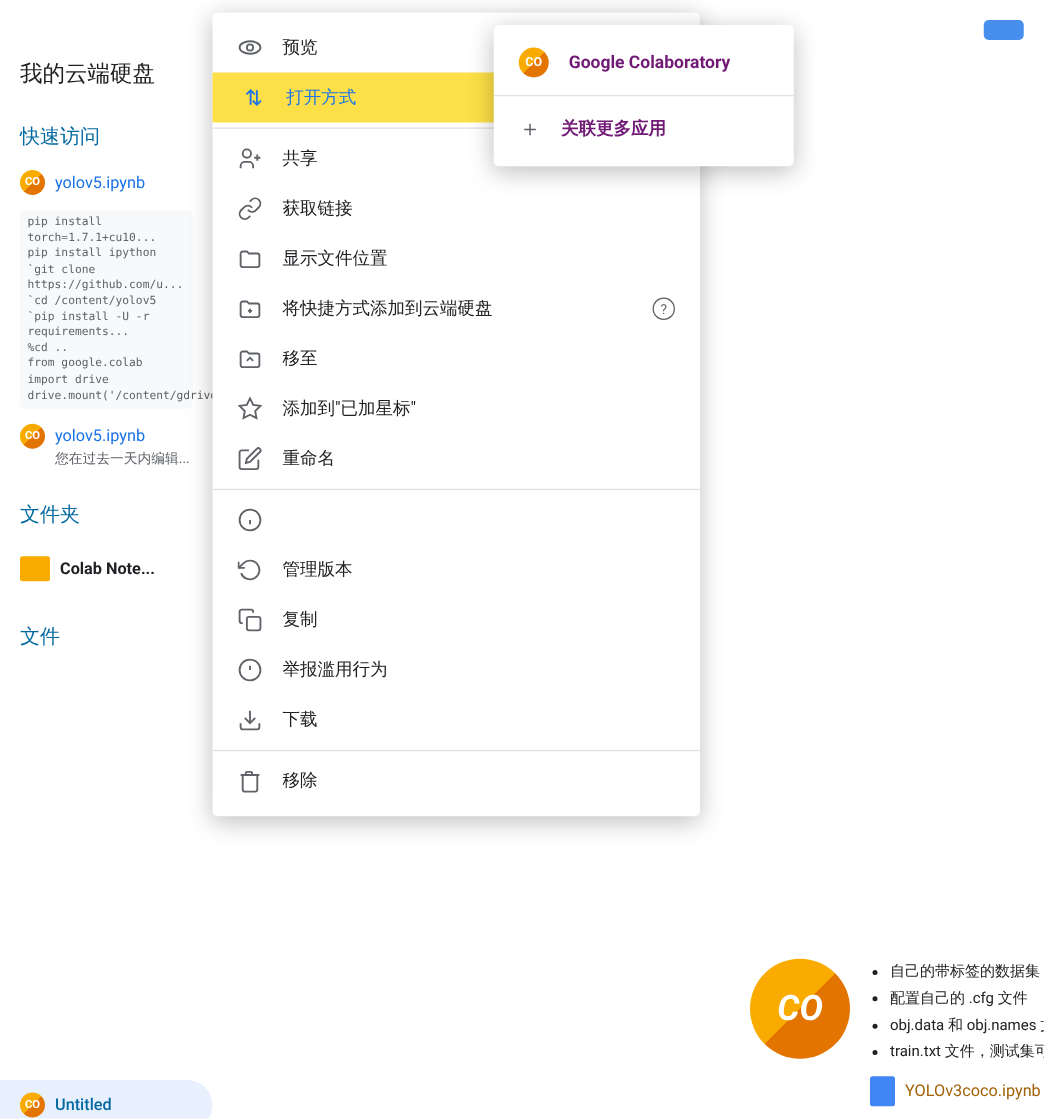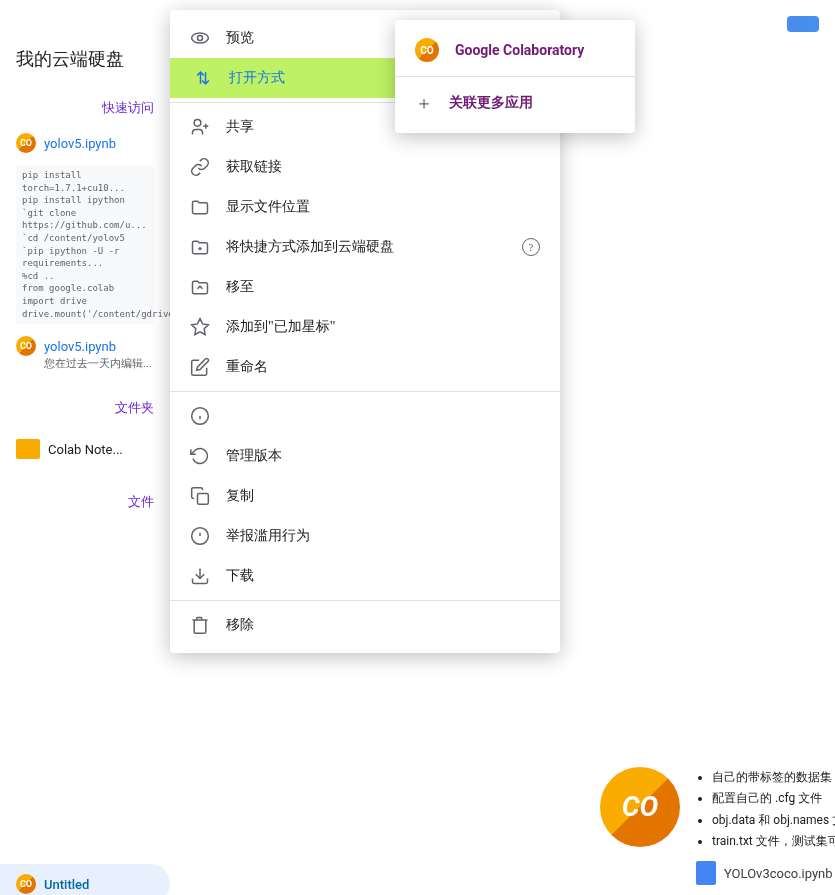--- a/index.html
+++ b/index.html
@@ -33,25 +33,24 @@
     }
 
     .drive-title {
       font-size: 18px;
       font-weight: 500;
       color: #202124;
       padding: 12px 16px 8px;
     }
 
     .section-label {
-      font-size: 13px;
-      color: #6d28d9;
+      font-size: 16px;
+      color: #0369a1;
       padding: 20px 16px 8px;
       font-weight: 500;
-      text-align: right;
     }
 
     .file-item-small {
       padding: 8px 16px;
       display: flex;
       align-items: center;
       gap: 8px;
     }
 
     .colab-icon {
@@ -87,20 +86,21 @@
       border-radius: 4px;
       padding: 4px 6px;
       font-size: 9px;
       color: #5f6368;
       font-family: monospace;
       line-height: 1.4;
     }
 
     .folder-section {
       padding: 8px 16px;
+      font-weight: bold;
     }
 
     .folder-item {
       display: flex;
       align-items: center;
       gap: 8px;
       padding: 6px 0;
     }
 
     .folder-icon {
@@ -214,35 +214,34 @@
 
     .ipynb-icon {
       width: 20px;
       height: 24px;
       background: #4285f4;
       border-radius: 2px;
     }
 
     .ipynb-name {
       font-size: 13px;
-      color: #404040;
+      color: #a16207;
     }
 
     
     .context-menu {
       position: absolute;
       top: 10px;
       left: 170px;
       width: 390px;
       background: #fff;
       border-radius: 4px;
       box-shadow: 0 4px 20px rgba(0,0,0,0.25);
       z-index: 100;
       padding: 8px 0;
-      font-family: Liberation Serif, serif;
     }
 
     .menu-item {
       display: flex;
       align-items: center;
       gap: 16px;
       padding: 10px 20px;
       cursor: pointer;
       position: relative;
     }
@@ -369,21 +368,21 @@
     <div class="file-item-small">
       <div class="colab-icon colab-icon-orange">CO</div>
       <span class="file-name-small">yolov5.ipynb</span>
     </div>
 
     <div class="code-preview">
       <div>pip install torch=1.7.1+cu10...</div>
       <div>pip install ipython</div>
       <div>`git clone https://github.com/u...</div>
       <div>`cd /content/yolov5</div>
-      <div>`pip ipython -U -r requirements...</div>
+      <div>`pip install -U -r requirements...</div>
       <div>%cd ..</div>
       <div>from google.colab import drive</div>
       <div>drive.mount('/content/gdrive')</div>
     </div>
 
     <div style="padding: 8px 16px;">
       <div style="display:flex;align-items:center;gap:8px;">
         <div class="colab-icon colab-icon-orange">CO</div>
         <span class="file-name-small">yolov5.ipynb</span>
       </div>
@@ -446,21 +445,21 @@
   <div class="menu-item">
     <div class="menu-icon">
       <svg class="icon-svg" viewBox="0 0 24 24" fill="none" stroke="#5f6368" stroke-width="1.8">
         <ellipse cx="12" cy="12" rx="10" ry="6"></ellipse>
         <circle cx="12" cy="12" r="3"></circle>
       </svg>
     </div>
     <span class="menu-label">预览</span>
   </div>
 
-  <div class="menu-item" style="background:#bef264;padding-left:23px;">
+  <div class="menu-item" style="background:#fde047;padding-left:23px;">
     <div class="menu-icon">
       <svg class="icon-svg" viewBox="0 0 24 24" fill="none" stroke="#1a73e8" stroke-width="1.8">
         <path d="M5 9l4-4 4 4M9 5v14M19 15l-4 4-4-4M15 19V5"></path>
       </svg>
     </div>
     <span class="menu-label menu-label-blue">打开方式</span>
     <span class="menu-arrow">›</span>
   </div>
 
   <hr class="menu-divider">

